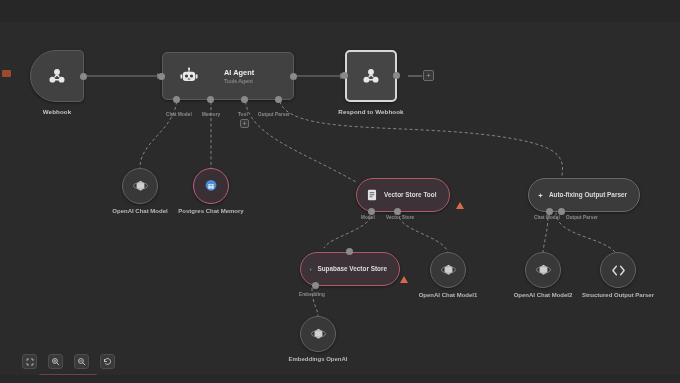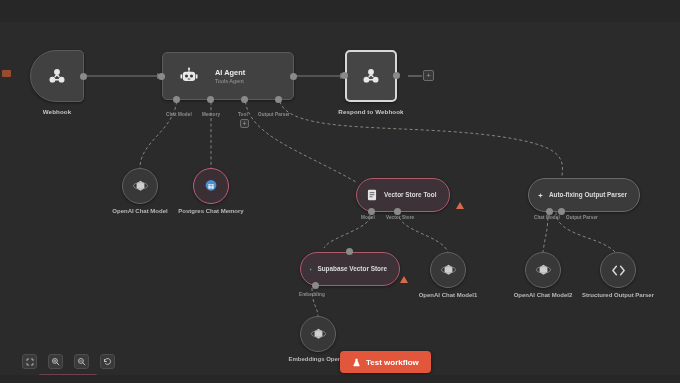--- a/index.html
+++ b/index.html
@@ -163,21 +163,21 @@
           <circle cx="17" cy="16" r="3.2" fill="#e8e8e8"></circle>
         <circle cx="12" cy="7.5" r="3.2" fill="#e8e8e8"></circle>
         <path d="M9.5 13 L12 10.5 L14.5 13 M9 16 h6" stroke="#e8e8e8" stroke-width="1.6" fill="none"></path>
       </svg>
     </div>
     <div class="port" style="left:50px; top:23px;"></div>
     <div class="nlabel" style="top:58px;">Webhook</div>
   </div>
 
   <div class="node" style="left:162px; top:52px;">
-    <div class="box" style="width:132px;height:48px;padding-left:16px;gap:16px;">
+    <div class="box" style="width:132px;height:48px;padding-left:16px;gap:25px;">
       <svg width="20" height="20" viewBox="0 0 24 24">
         <rect x="4.5" y="7" width="15" height="11" rx="3.5" fill="#e9e9e9"></rect>
         <circle cx="9" cy="12" r="1.9" fill="#3b3b3b"></circle>
           <circle cx="15" cy="12" r="1.9" fill="#3b3b3b"></circle>
         <rect x="10.4" y="15" width="3.2" height="1.2" rx="0.6" fill="#3b3b3b"></rect>
         <rect x="11.3" y="3.6" width="1.4" height="3.4" fill="#e9e9e9"></rect>
           <circle cx="12" cy="3.2" r="1.3" fill="#e9e9e9"></circle>
         <rect x="1.8" y="10" width="2" height="5" rx="1" fill="#e9e9e9"></rect>
           <rect x="20.2" y="10" width="2" height="5" rx="1" fill="#e9e9e9"></rect>
       </svg>
@@ -309,26 +309,20 @@
   <div class="node" style="left:300px; top:316px;">
     <div class="circ">
       <svg width="17" height="17" viewBox="0 0 24 24">
         <path d="M12 4 L17.5 7.5 L17.5 14.5 L12 18 L6.5 14.5 L6.5 7.5 Z" fill="#cfcfcf"></path>
         <ellipse cx="12" cy="11" rx="10" ry="4.5" fill="none" stroke="#a0a0a0" stroke-width="0.9"></ellipse>
       </svg>
     </div>
     <div class="sublabel">Embeddings OpenAI</div>
   </div>
 
-  <div class="testbtn">
-    <svg width="9" height="9" viewBox="0 0 24 24">
-      <path d="M9 2 h6 v6 l5 11 a2 2 0 0 1 -1.8 3 H5.8 A2 2 0 0 1 4 19 L9 8 Z" fill="#ffffff"></path>
-    </svg>
-    <span>Test workflow</span>
-  </div>
 
   <div class="pinkstrip"></div>
   <div class="toolbar">
     <div class="tbtn">
       <svg width="8" height="8" viewBox="0 0 24 24">
         <path d="M3 8V3h5M16 3h5v5M21 16v5h-5M8 21H3v-5" stroke="#c4c4c4" stroke-width="2.4" fill="none" stroke-linecap="round"></path>
       </svg>
     </div>
     <div class="tbtn">
       <svg width="9" height="9" viewBox="0 0 24 24">

